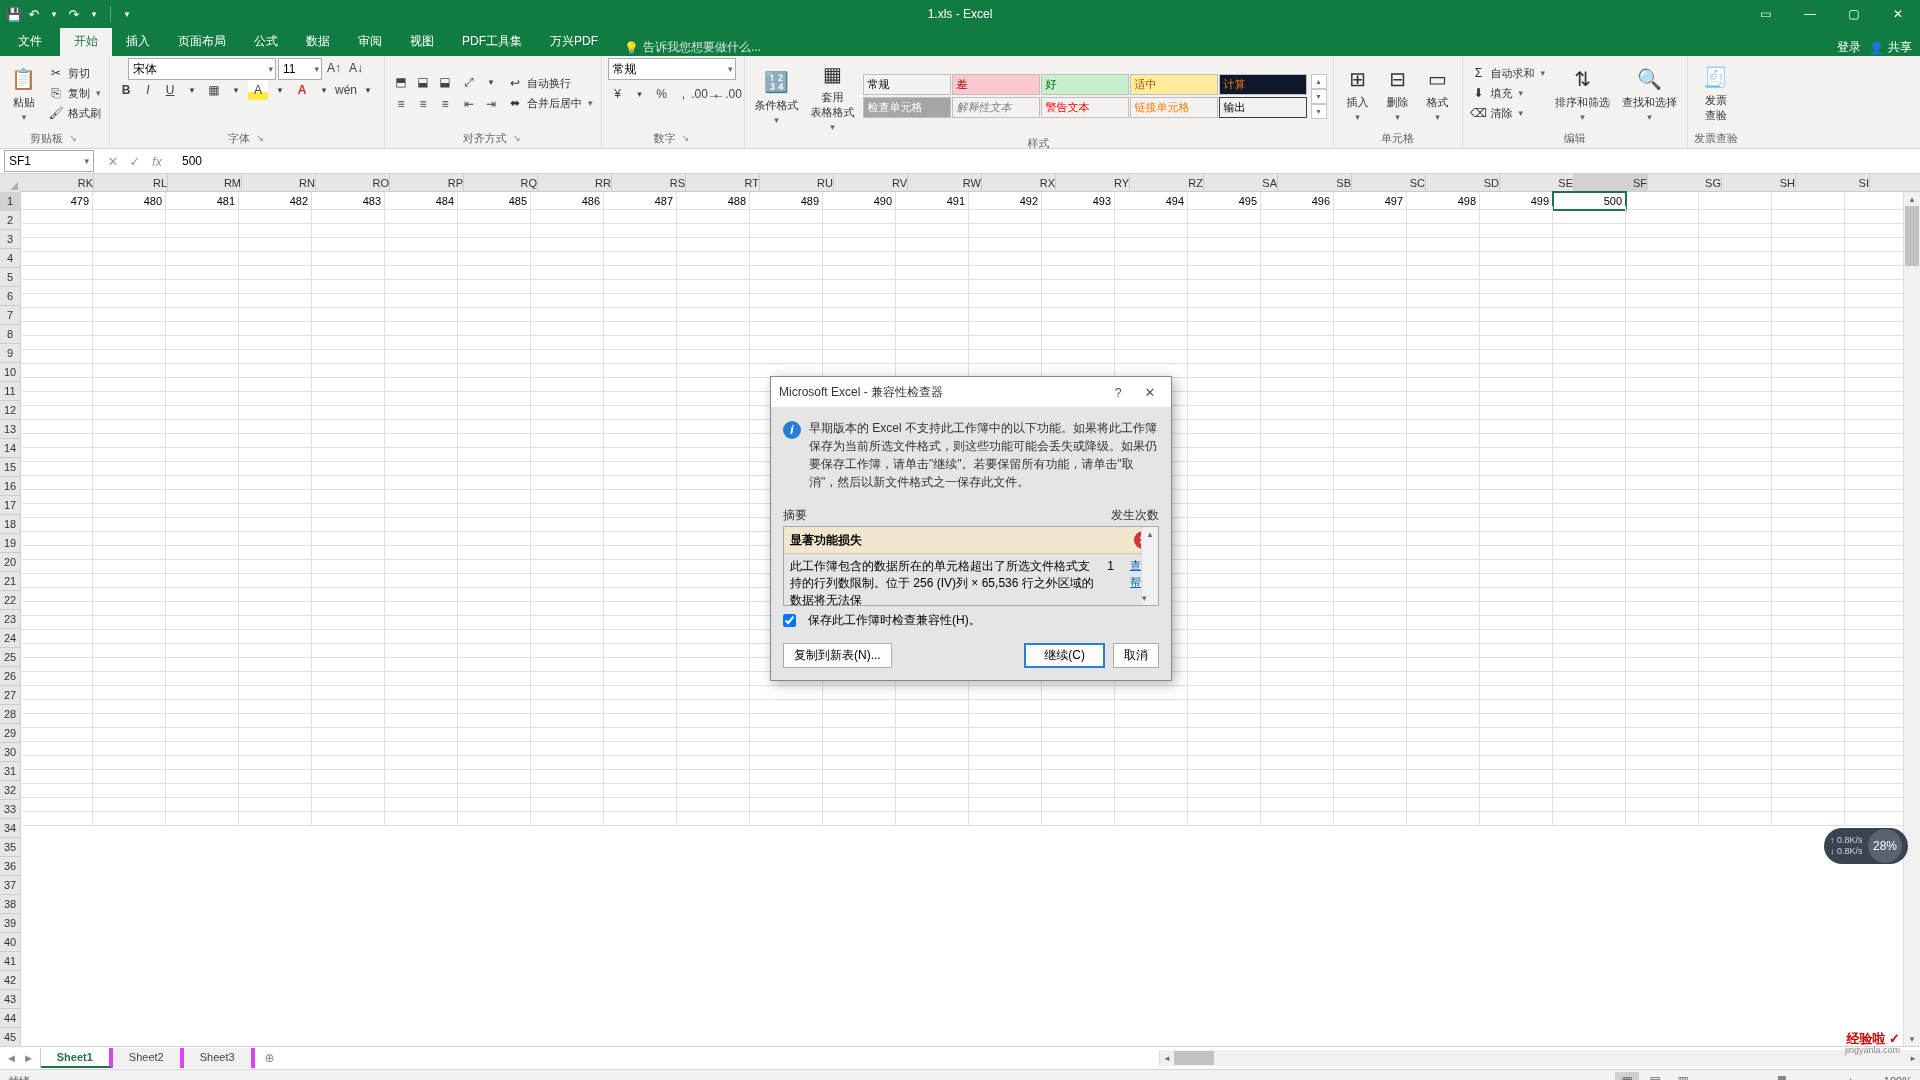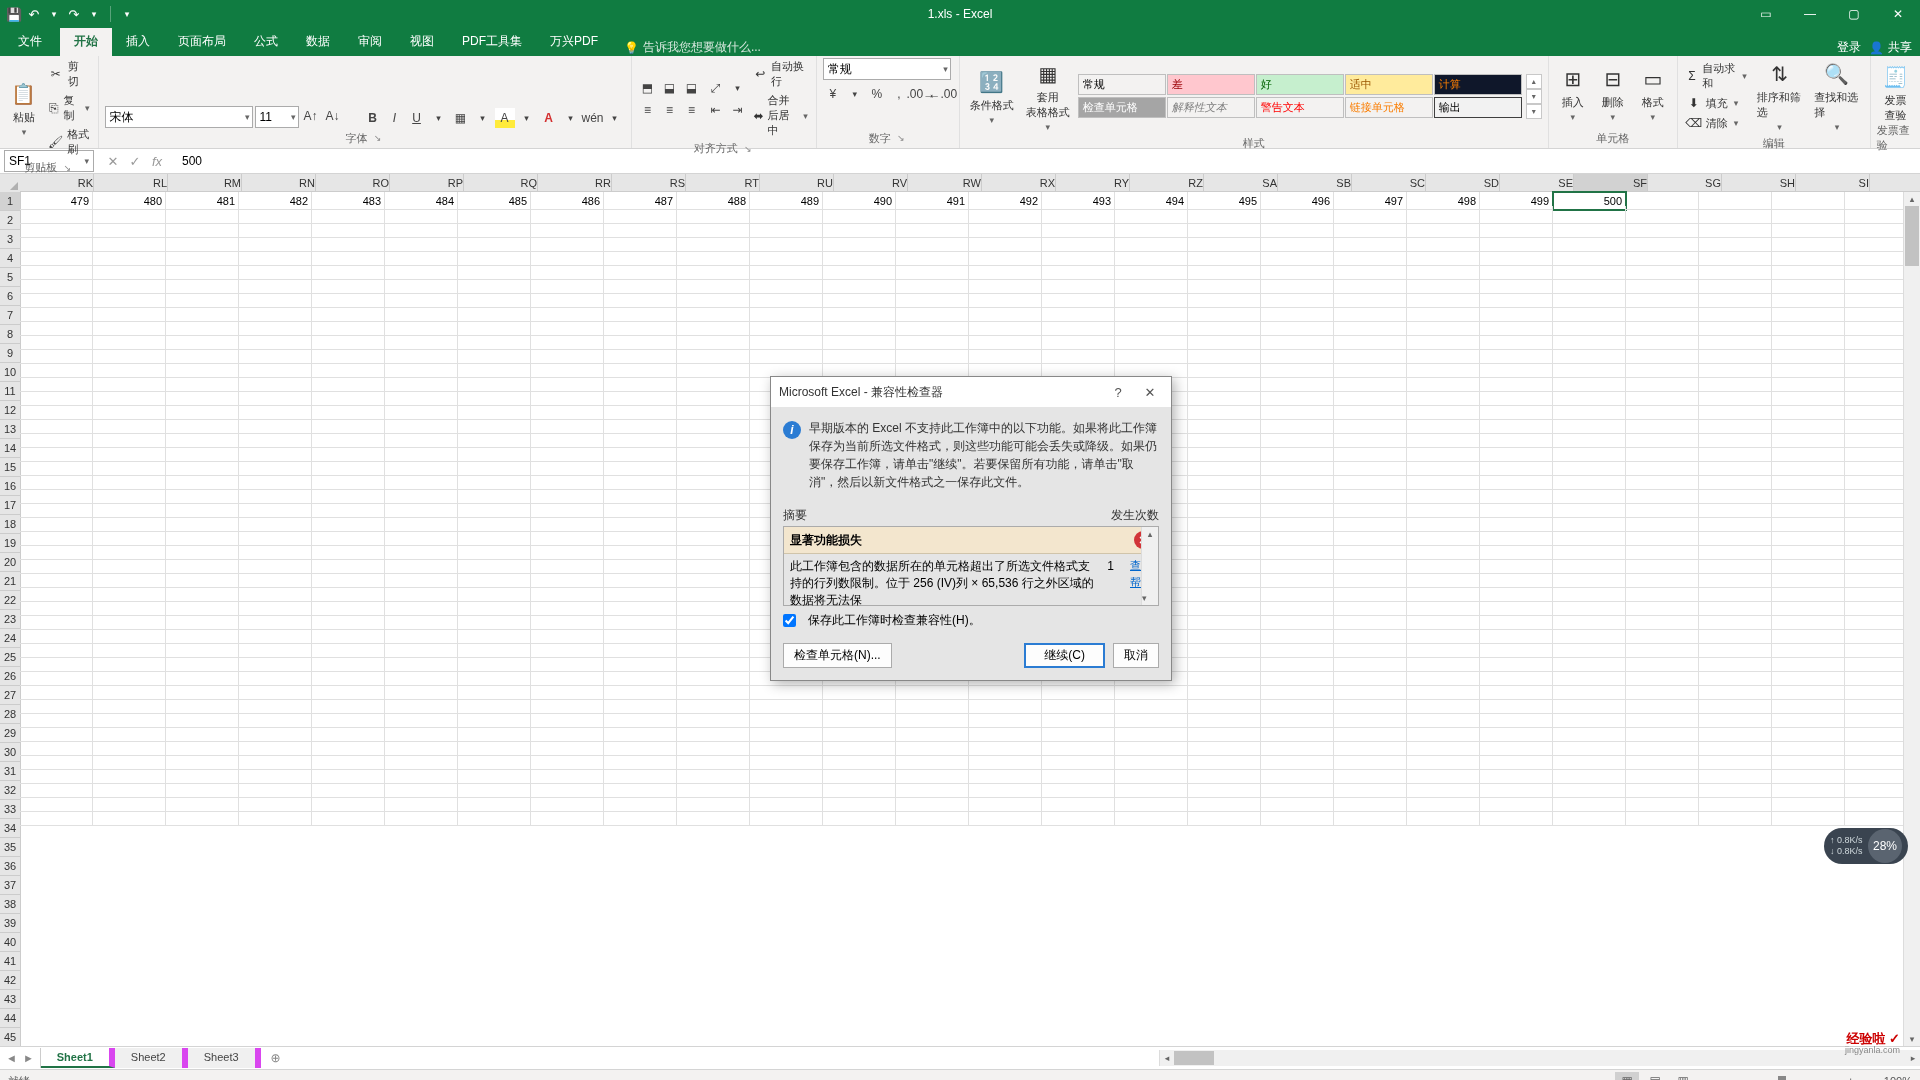--- a/index.html
+++ b/index.html
@@ -12,21 +12,21 @@
 .titlebar{background:#0e6e3f}
 .titlebar{background:#0f6f40}
 .titlebar-left{display:flex;align-items:center;padding-left:6px;gap:4px}
 .tb-ico{width:16px;height:16px;display:inline-flex;align-items:center;justify-content:center;color:#fff;font-size:13px}
 .tb-sep{width:1px;height:16px;background:rgba(255,255,255,.3);margin:0 4px}
 .titlebar-center{position:absolute;left:50%;transform:translateX(-50%);color:#fff;font-size:12px}
 .titlebar-right{margin-left:auto;display:flex}
 .win-btn{width:44px;height:28px;display:flex;align-items:center;justify-content:center;color:#fff;font-size:12px}
 .tabs{height:28px;background:#0f6f40;display:flex;align-items:flex-end;color:#fff}
 .tab{padding:5px 14px 6px;font-size:12px;cursor:pointer}
-.tab.active{background:#f3f2f1;color:#217346;font-weight:700}
+.tab.active{background:#f3f2f1;color:#217346;font-weight:400}
 .tab.file{padding:5px 18px 6px}
 .tabs-right{margin-left:auto;display:flex;align-items:center;padding-right:8px;gap:8px}
 .tell-me{display:flex;align-items:center;gap:4px;color:#d7e8de;padding-left:12px}
 .ribbon{height:92px;background:#f3f2f1;border-bottom:1px solid #d4d4d4;display:flex}
 .r-group{border-right:1px solid #e0e0e0;display:flex;flex-direction:column;align-items:center;padding:2px 6px 0;position:relative}
 .r-group-body{flex:1;display:flex;align-items:center;gap:4px}
 .r-group-label{font-size:11px;color:#666;padding:2px 0;height:16px;display:flex;align-items:center;gap:4px}
 .r-group-label .dl{width:12px;height:12px;display:inline-flex;align-items:center;justify-content:center;font-size:9px;color:#888}
 .big-btn{display:flex;flex-direction:column;align-items:center;gap:2px;padding:2px 4px;font-size:11px;color:#333}
 .big-btn .ico{width:28px;height:28px;display:flex;align-items:center;justify-content:center;font-size:20px}
@@ -60,21 +60,21 @@
 .cells{position:absolute;left:20px;top:18px}
 .cell-row{display:flex;height:14px}
 .cell{width:73px;height:18px;border-right:1px solid #e0e0e0;border-bottom:1px solid #e0e0e0;font-size:11px;text-align:right;padding-right:3px;line-height:18px;box-sizing:border-box}
 .cell.active{outline:2px solid #217346;outline-offset:-1px}
 .vscroll{position:absolute;right:0;top:18px;bottom:0;width:16px;background:#f0f0f0;border-left:1px solid #dcdcdc}
 .vscroll .vthumb{position:absolute;left:1px;right:1px;top:14px;height:60px;background:#c2c2c2}
 .vscroll .varrow{position:absolute;left:0;right:0;height:14px;display:flex;align-items:center;justify-content:center;font-size:9px;color:#666}
 .sheetbar{height:22px;background:#fff;border-top:1px solid #d4d4d4;display:flex;align-items:center}
 .sheet-nav{display:flex;padding:0 6px;gap:6px;color:#888;font-size:11px}
 .sheet-tabs{display:flex;border-left:1px solid #ccc}
-.sheet-tab{padding:3px 16px;border-right:6px solid #d946ef;font-size:11px;background:#f0f0f0;color:#444}
+.sheet-tab{padding:3px 16px;border-right:4px solid #d946ef;font-size:11px;background:#f0f0f0;color:#444}
 .sheet-tab.active{background:#fff;border-bottom:2px solid #217346;color:#217346;font-weight:bold}
 .sheet-add{padding:3px 10px;color:#888}
 .hscroll{margin-left:auto;width:760px;height:16px;background:#f0f0f0;position:relative;border-left:1px solid #dcdcdc}
 .hscroll .hthumb{position:absolute;top:1px;bottom:1px;left:14px;width:40px;background:#c2c2c2}
 .hscroll .harrow{position:absolute;top:0;bottom:0;width:14px;display:flex;align-items:center;justify-content:center;font-size:9px;color:#666}
 .statusbar{height:22px;background:#f3f2f1;border-top:1px solid #d4d4d4;display:flex;align-items:center;padding:0 8px;font-size:11px;color:#555}
 .status-right{margin-left:auto;display:flex;align-items:center;gap:4px}
 .view-btn{width:24px;height:18px;display:flex;align-items:center;justify-content:center;font-size:12px;color:#666}
 .view-btn.active{background:#d0d0d0}
 .zoom-slider{width:100px;height:3px;background:#c8c8c8;position:relative;margin:0 8px}
@@ -184,21 +184,21 @@
           </div>
       </div>
     </div>
     <div class="r-group-label">
         <span>剪贴板</span>
         <span class="dl">↘</span>
       </div>
   </div>
 
   <div class="r-group">
-    <div class="r-group-body" style="flex-direction:row;align-items:flex-end;gap:20px">
+    <div class="r-group-body" style="flex-direction:column;align-items:center;gap:0">
       <div class="btn-row">
         <div class="combo" style="width:140px">
             <span>宋体</span>
             <span class="dd">▾</span>
           </div>
         <div class="combo" style="width:36px">
             <span>11</span>
             <span class="dd">▾</span>
           </div>
         <span class="sq">A↑</span>
@@ -1833,21 +1833,21 @@
       <div class="ls">
         <div>▴</div>
         <div style="position:absolute;bottom:0">▾</div>
       </div>
     </div>
     <div class="dlg-check">
       <input type="checkbox" checked="" style="">
       <span>保存此工作簿时检查兼容性(H)。</span>
     </div>
     <div class="dlg-btns">
-      <button class="dlg-btn">检查单元格(N)...</button>
+      <button class="dlg-btn">复制到新表(N)...</button>
       <div class="spacer"></div>
       <button class="dlg-btn primary">继续(C)</button>
       <button class="dlg-btn">取消</button>
     </div>
   </div>
 </div>
 
 <div class="net-badge">
   <div class="spd">
     <span>↑ 0.8K/s</span>

